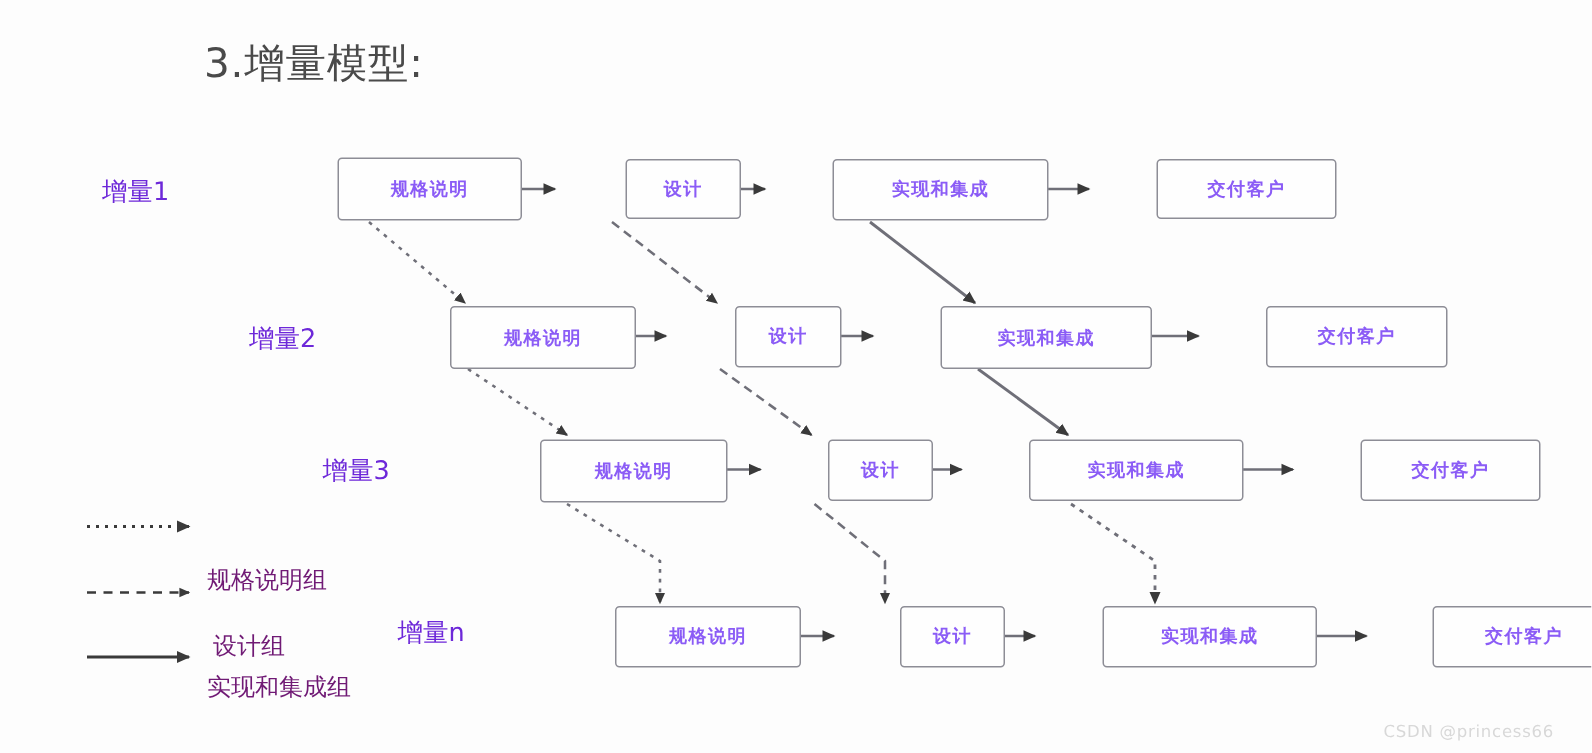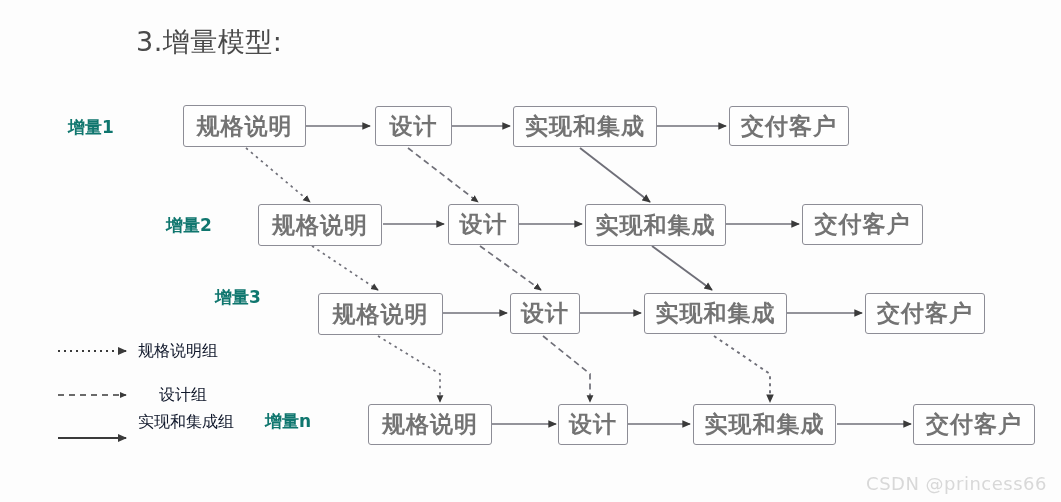--- a/index.html
+++ b/index.html
@@ -30,50 +30,52 @@
     top: 24px;
     font-size: 27px;
     color: #4a4a4a;
     font-weight: 500;
     letter-spacing: 0.5px;
     white-space: nowrap;
   }
   .row-label {
     position: absolute;
     font-size: 17px;
-    font-weight: 700;
-    color: #0f766e;
+    font-weight: 400;
+    color: #6d28d9;
     white-space: nowrap;
   }
   .legend-label {
     position: absolute;
     font-size: 16px;
-    color: #0f172a;
+    color: #701a75;
     white-space: nowrap;
+    margin-top: 36px;
   }
   .box {
     position: absolute;
     box-sizing: border-box;
     border: 1.5px solid #8d8d96;
     border-radius: 3px;
     background: #fefefe;
     display: flex;
     align-items: center;
     justify-content: center;
-    font-size: 23px;
-    color: #737373;
+    font-size: 12px;
+    color: #8b5cf6;
     font-weight: 600;
     letter-spacing: 1px;
     white-space: nowrap;
+    margin-left: 42px;
   }
   .watermark {
     position: absolute;
-    right: 14px;
+    right: 25px;
     bottom: 8px;
-    font-size: 18px;
+    font-size: 11px;
     color: #d8d8d8;
     letter-spacing: 0.5px;
     white-space: nowrap;
   }
 </style>
 </head>
 <body>
 
 <div id="page">
 
@@ -133,21 +135,21 @@
       <line x1="58" y1="351" x2="126" y2="351" stroke-width="2" stroke-dasharray="2 4" marker-end="url(#arrow-sm)"></line>
       <line x1="58" y1="395" x2="126" y2="395" stroke-width="1.6" stroke-dasharray="6 5" marker-end="url(#arrow-sm)"></line>
       <line x1="58" y1="438" x2="126" y2="438" stroke-width="2" marker-end="url(#arrow-sm)"></line>
     </g>
   </svg>
 
   <div class="title">3.增量模型:</div>
 
   <div class="row-label" style="left:68px; top:116px;">增量1</div>
   <div class="row-label" style="left:166px; top:214px;">增量2</div>
-  <div class="row-label" style="left:215px; top:286px;">增量3</div>
+  <div class="row-label" style="left:215px; top:302px;">增量3</div>
   <div class="row-label" style="left:265px; top:410px;">增量n</div>
 
   <div class="box" style="left:183px; top:105px; width:123px; height:42px;">规格说明</div>
   <div class="box" style="left:375px; top:106px; width:77px; height:40px;">设计</div>
   <div class="box" style="left:513px; top:106px; width:144px; height:41px;">实现和集成</div>
   <div class="box" style="left:729px; top:106px; width:120px; height:40px;">交付客户</div>
 
   <div class="box" style="left:258px; top:204px; width:124px; height:42px;">规格说明</div>
   <div class="box" style="left:448px; top:204px; width:71px; height:41px;">设计</div>
   <div class="box" style="left:585px; top:204px; width:141px; height:42px;">实现和集成</div>
@@ -157,18 +159,18 @@
   <div class="box" style="left:510px; top:293px; width:70px; height:41px;">设计</div>
   <div class="box" style="left:644px; top:293px; width:143px; height:41px;">实现和集成</div>
   <div class="box" style="left:865px; top:293px; width:120px; height:41px;">交付客户</div>
 
   <div class="box" style="left:368px; top:404px; width:124px; height:41px;">规格说明</div>
   <div class="box" style="left:558px; top:404px; width:70px; height:41px;">设计</div>
   <div class="box" style="left:693px; top:404px; width:143px; height:41px;">实现和集成</div>
   <div class="box" style="left:913px; top:404px; width:122px; height:41px;">交付客户</div>
 
   <div class="legend-label" style="left:138px; top:341px;">规格说明组</div>
-  <div class="legend-label" style="left:159px; top:385px;">设计组</div>
+  <div class="legend-label" style="left:142px; top:385px;">设计组</div>
   <div class="legend-label" style="left:138px; top:412px;">实现和集成组</div>
 
   <div class="watermark">CSDN @princess66</div>
 
 </div>
 
 </body></html>

